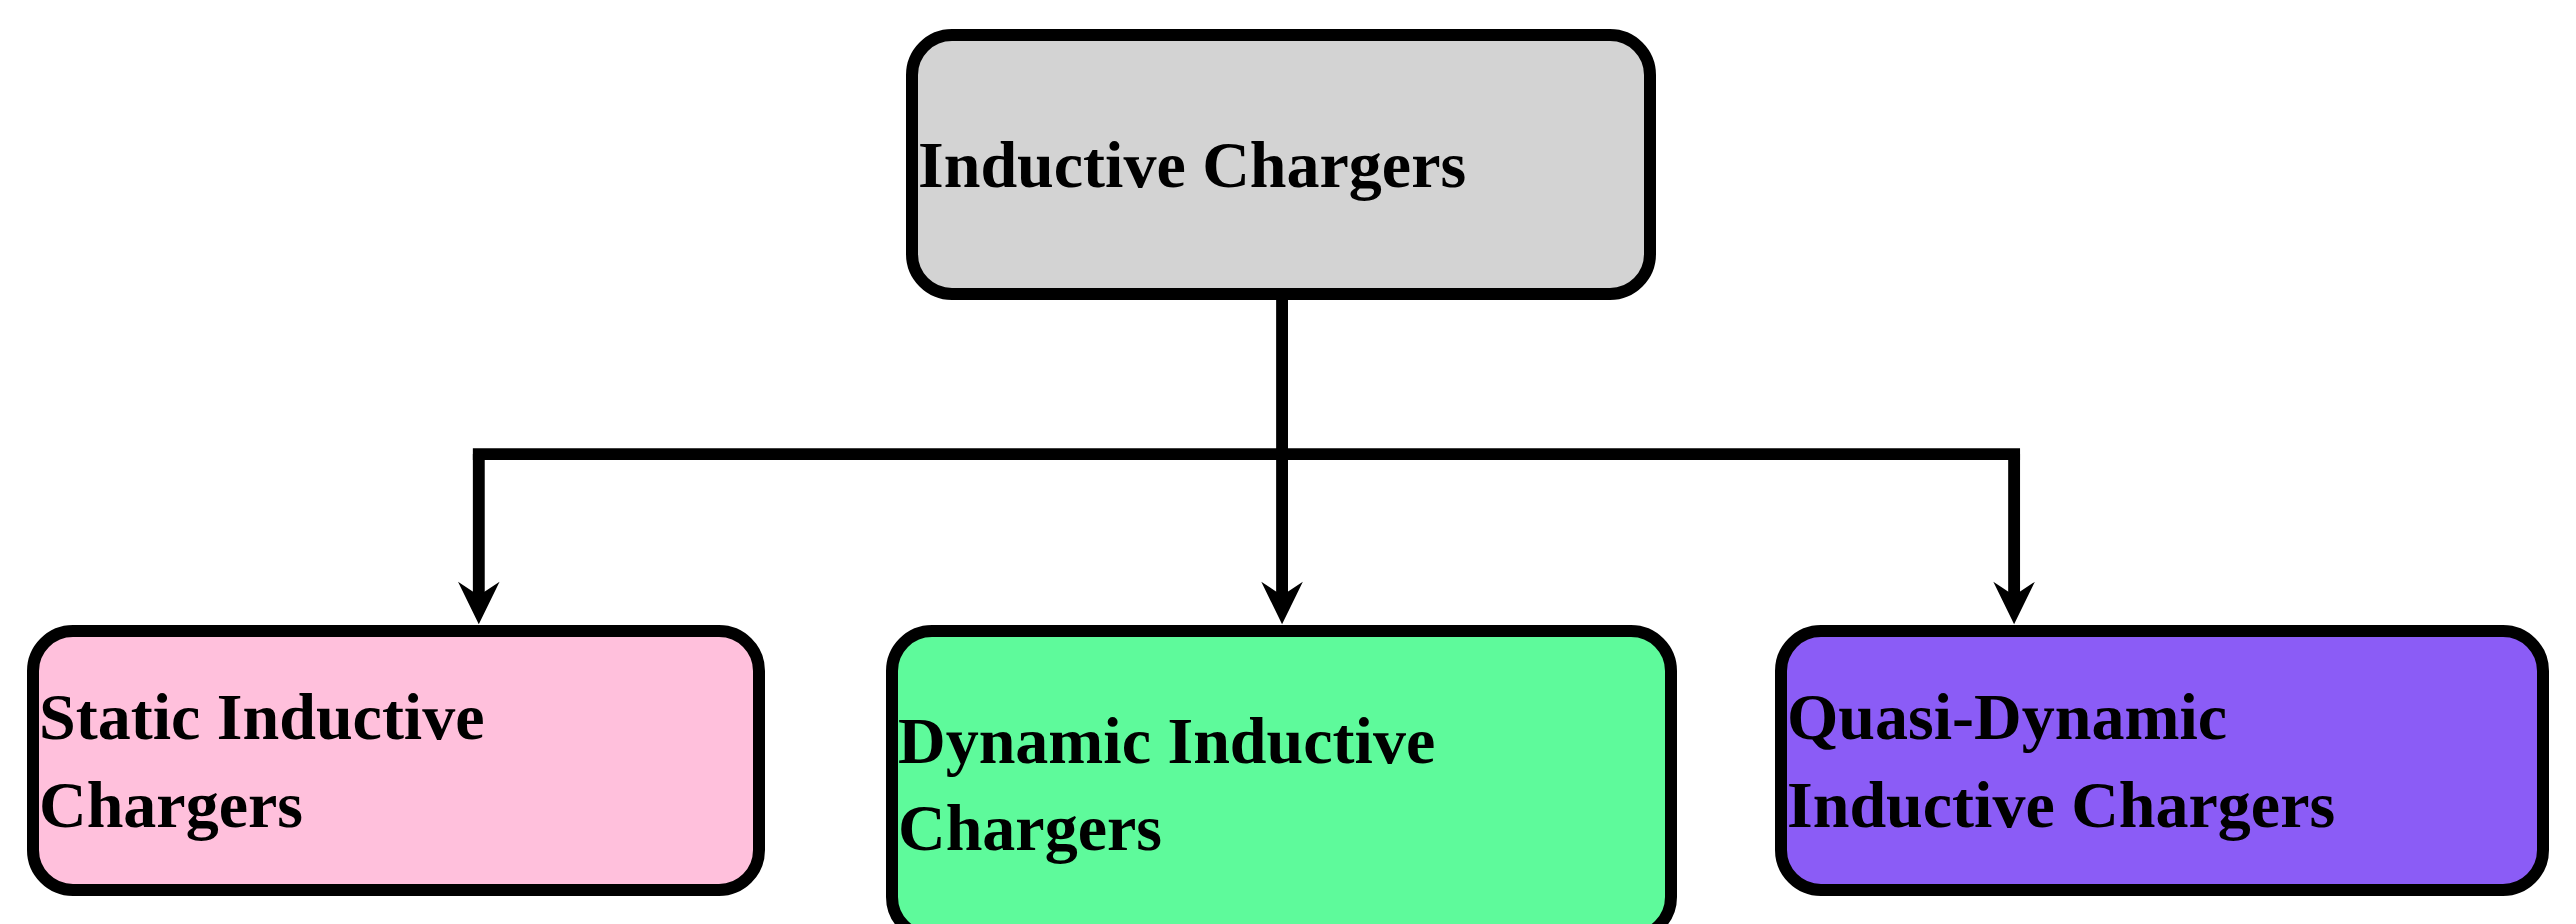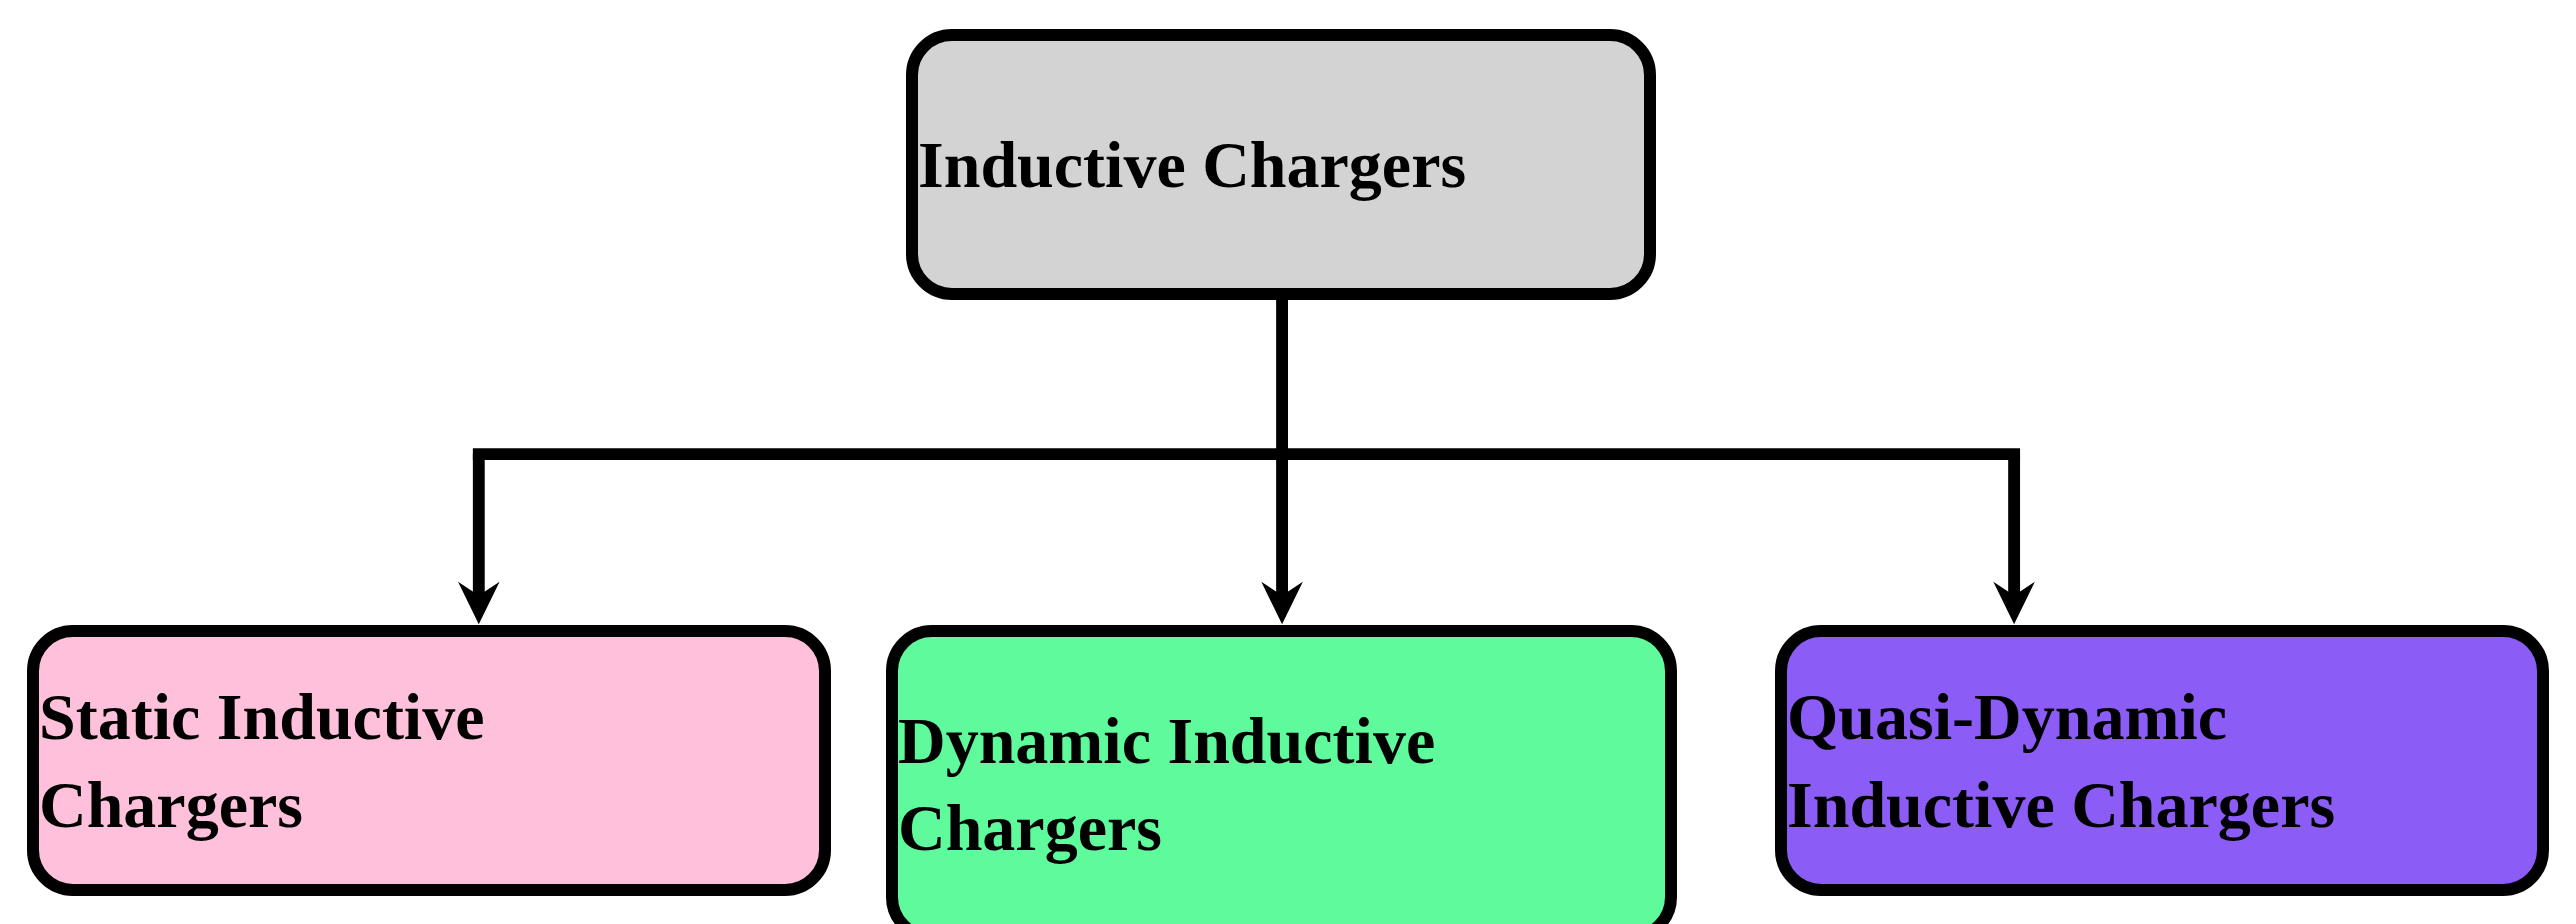--- a/index.html
+++ b/index.html
@@ -33,21 +33,21 @@
     justify-content: center;
     align-items: flex-start;
     text-align: center;
     font-weight: bold;
     font-size: 66px;
     line-height: 1.32;
     color: #000000;
   }
   .node span { display: block; white-space: nowrap; }
   #node-root    { left: 906px;  top: 29px;  width: 750px; height: 271px; }
-  #node-static  { left: 27px;   top: 625px; width: 804px; height: 271px; }
+  #node-static  { left: 27px;   top: 625px; width: 738px; height: 271px; }
   #node-dynamic { left: 886px;  top: 625px; width: 791px; height: 318px; }
   #node-quasi   { left: 1775px; top: 625px; width: 774px; height: 271px; }
 </style>
 </head>
 <body>
 
 <div id="canvas">
 
   <svg id="connectors" xmlns="http://www.w3.org/2000/svg" viewBox="0 0 2604 935">
     <g stroke="#000000" stroke-width="12" fill="none">

